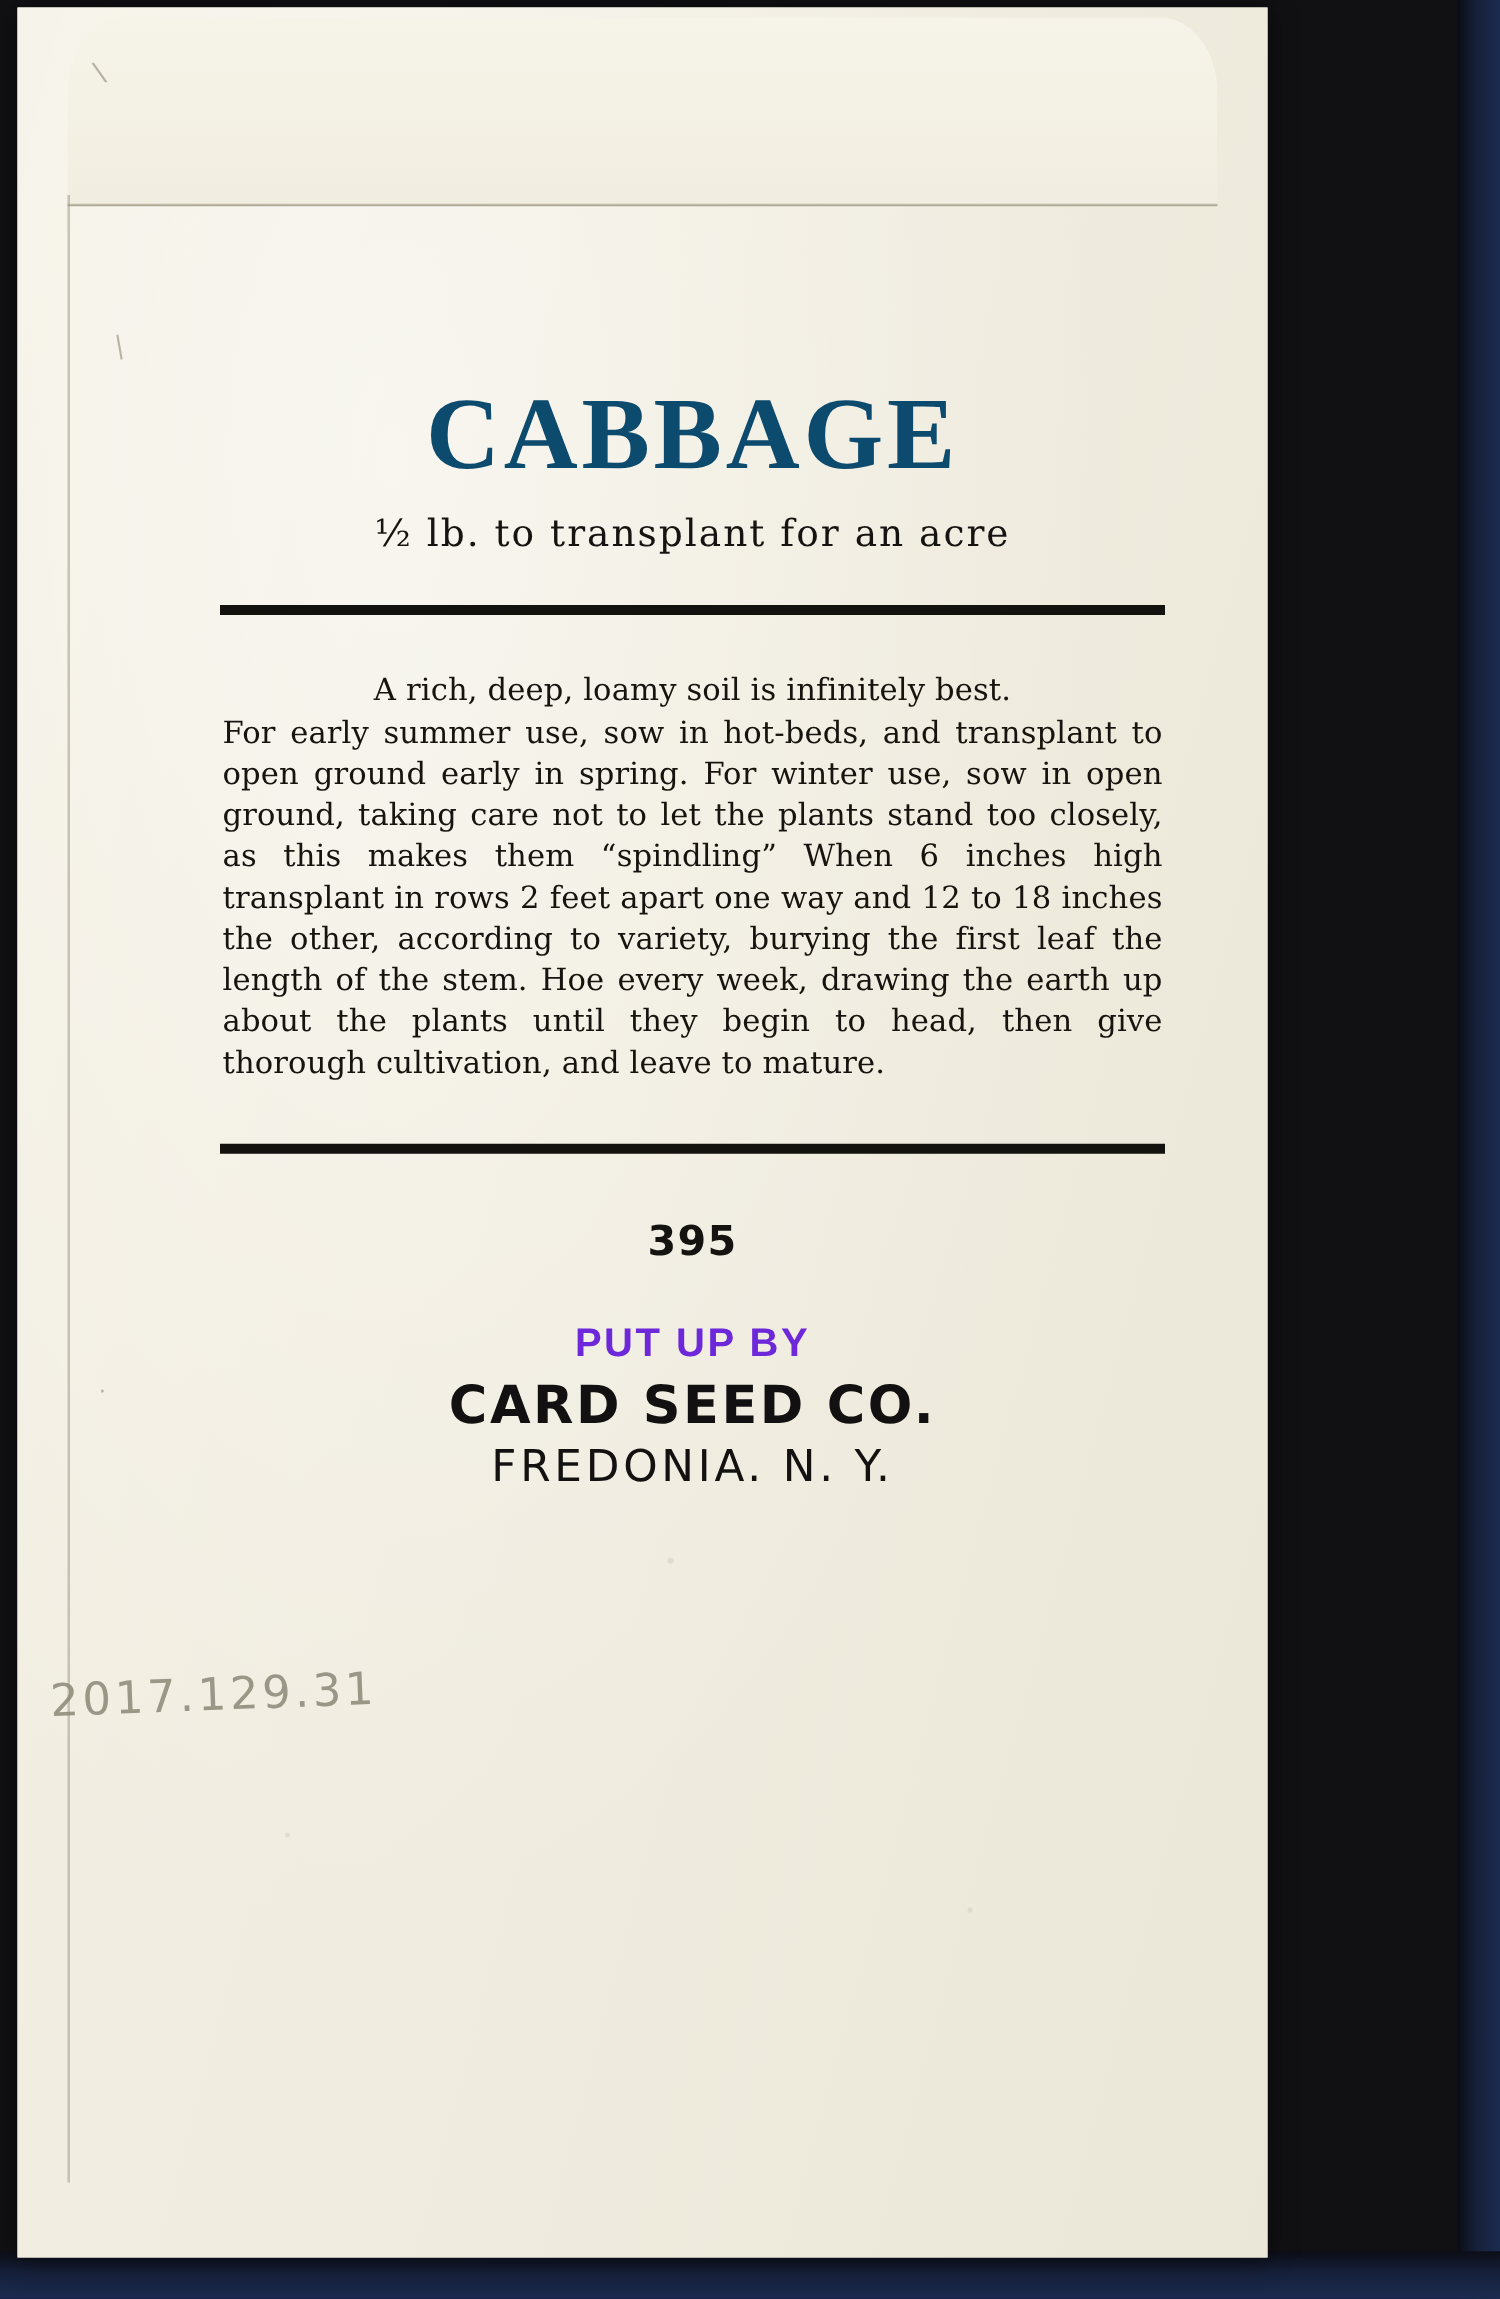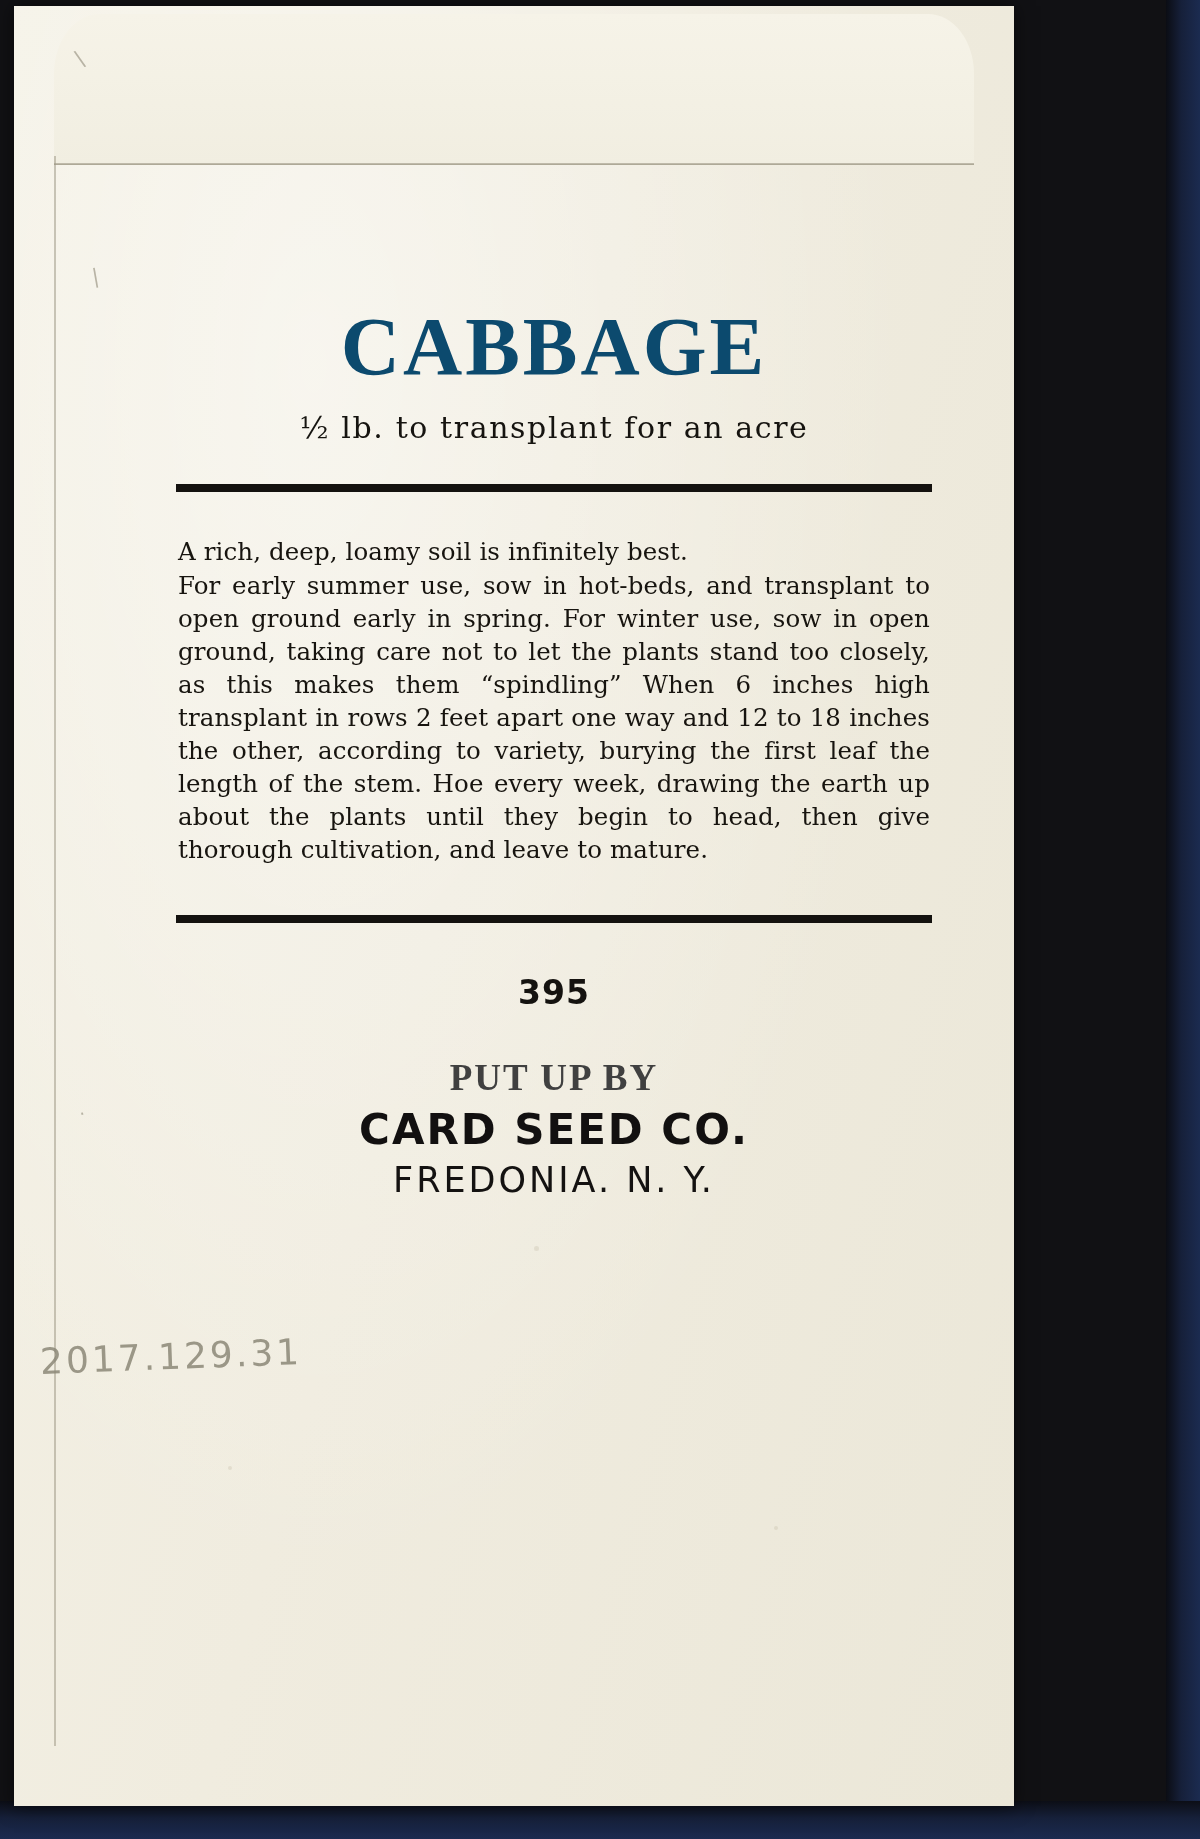--- a/index.html
+++ b/index.html
@@ -130,42 +130,42 @@
     margin: 44px 14px 0 14px;
     font-family: "DejaVu Serif", serif;
     font-size: 24.5px;
     line-height: 1.345;
     text-align: justify;
     color: #17140f;
     letter-spacing: 0.1px;
   }
   .body-text .first-line {
     display: block;
-    text-align: left;
+    text-align: center;
     margin-bottom: 2px;
   }
 
   .code-number {
     margin-top: 50px;
     font-family: "DejaVu Sans", sans-serif;
     font-weight: bold;
     font-size: 33px;
     letter-spacing: 1px;
     color: #151310;
   }
 
   .imprint {
     margin-top: 44px;
   }
   .imprint .put-up-by {
-    font-family: Liberation Serif, serif;
-    font-weight: bold;
-    font-size: 37px;
+    font-family: Liberation Sans, sans-serif;
+    font-weight: bold;
+    font-size: 32px;
     letter-spacing: 2px;
-    color: #404040;
+    color: #6d28d9;
   }
   .imprint .company {
     font-family: "DejaVu Sans", sans-serif;
     font-weight: bold;
     font-size: 42px;
     letter-spacing: 2px;
     margin-top: 6px;
     color: #121010;
   }
   .imprint .city {

